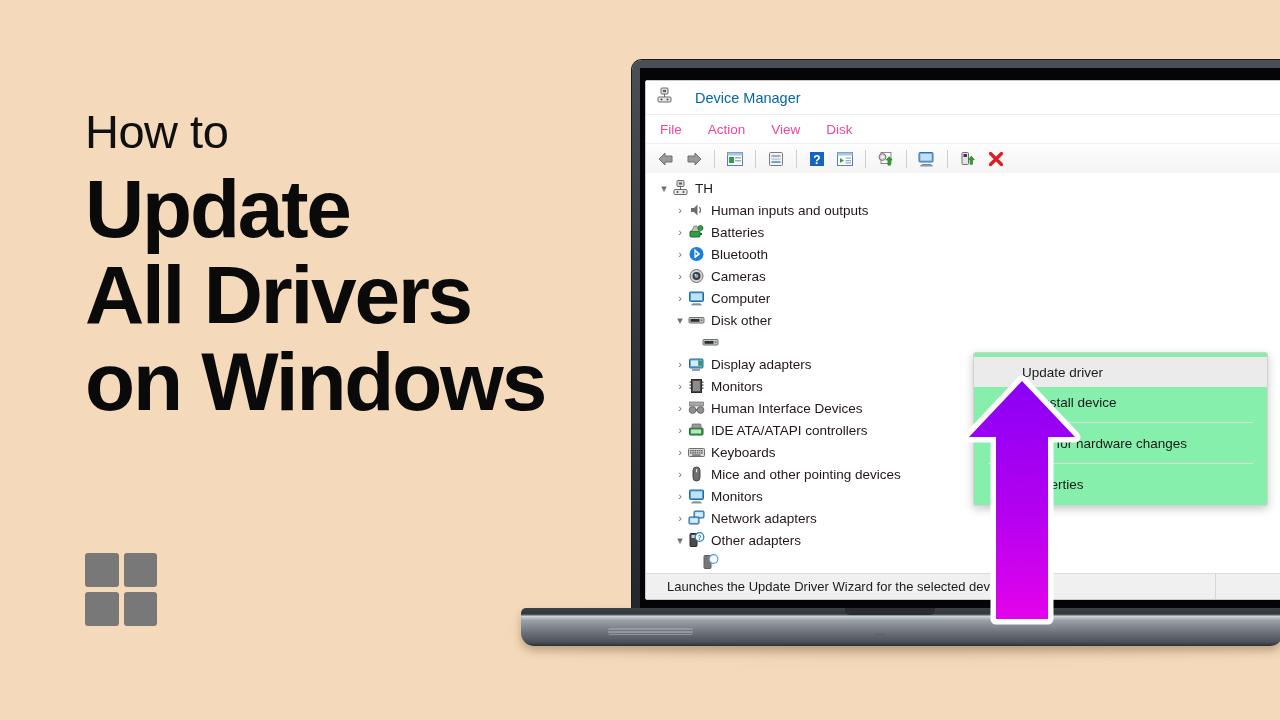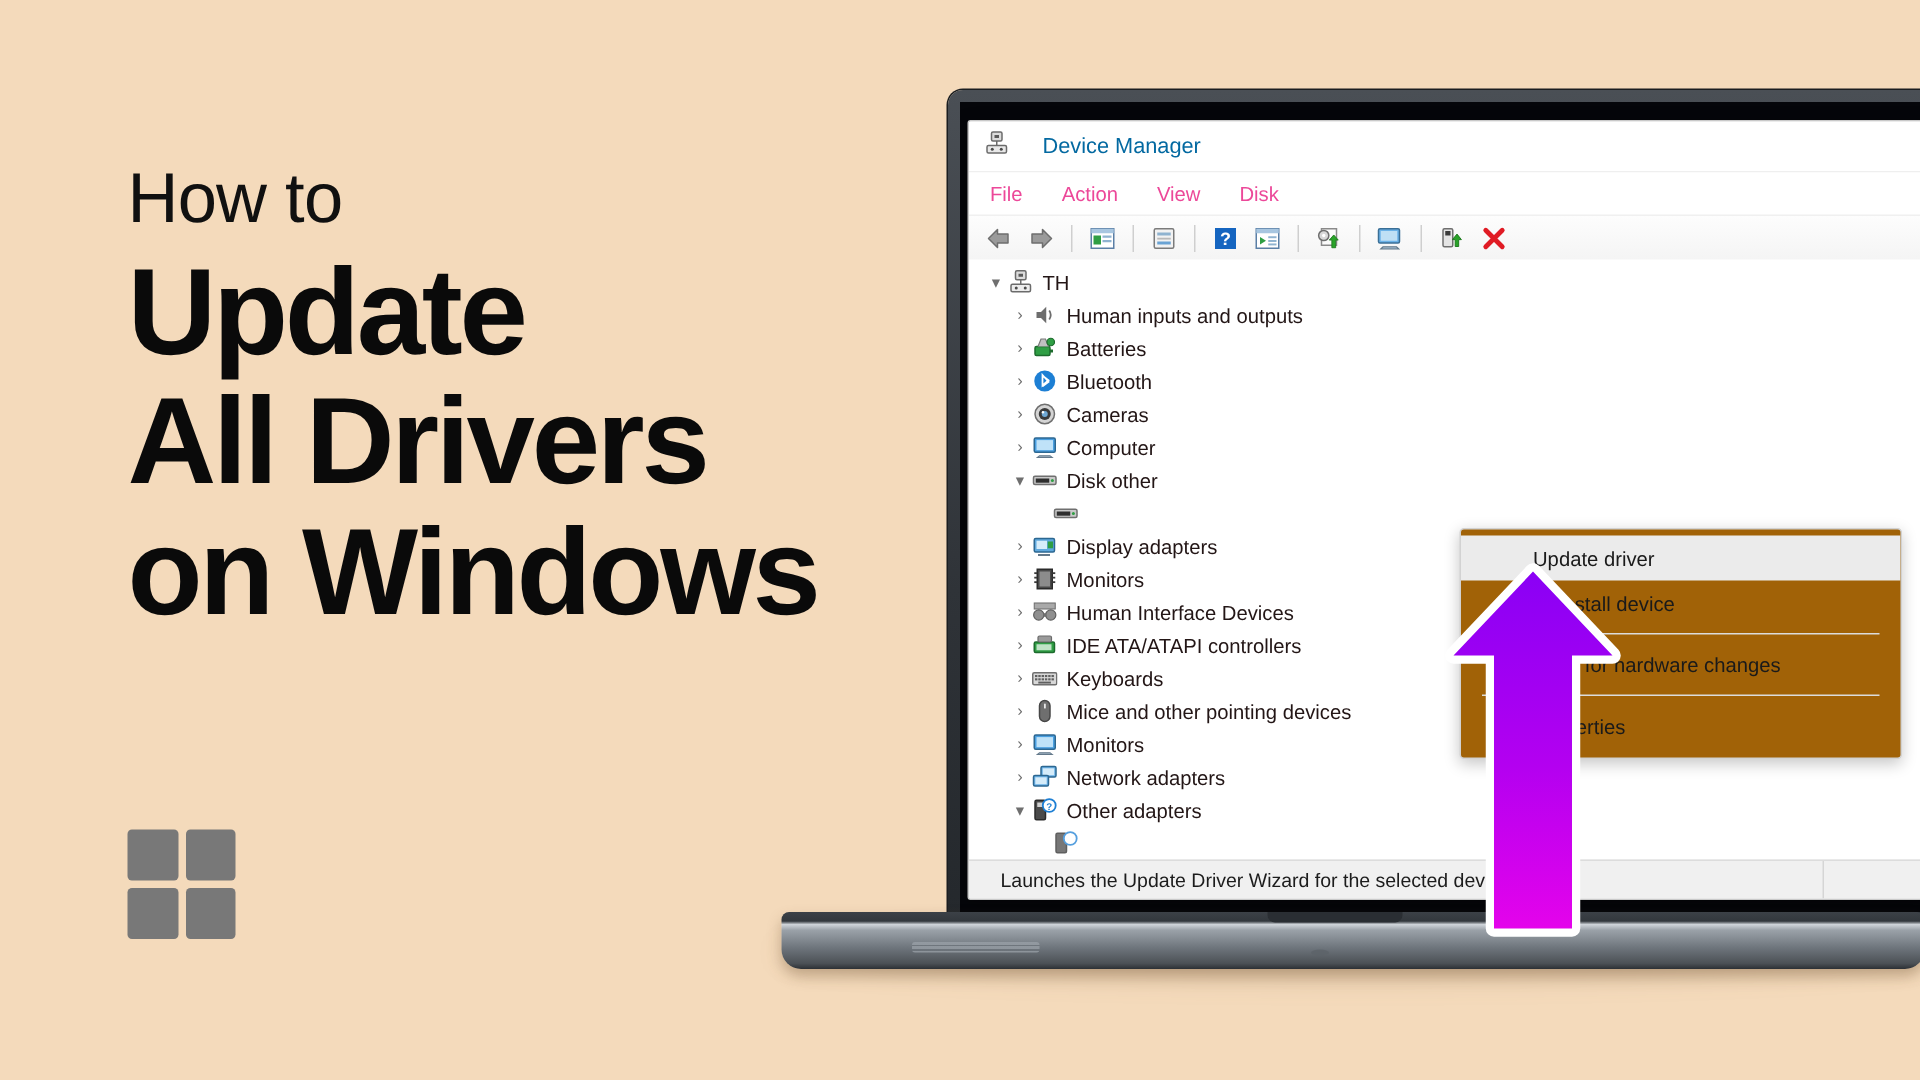--- a/index.html
+++ b/index.html
@@ -221,21 +221,21 @@
   }
   #dm-status .st-text { padding-left: 21px; flex: 0 0 auto; }
   #dm-status .st-div { width:1px; height:25px; background:#d5d5d5; margin-left:auto; }
   #dm-status .st-pad { width: 110px; }
 
   
   #ctx-menu {
     position: absolute;
     left: 327px; top: 271px;
     width: 293px;
-    background: #a16207;
+    background: #86efac;
     border: 1px solid #d2d2d2;
     border-radius: 3px;
     box-shadow: 0 3px 10px rgba(0,0,0,.22);
     padding: 4px 0 6px 0;
     overflow: hidden;
   }
   .ctx-item {
     height: 30px;
     display: flex;
     align-items: center;

